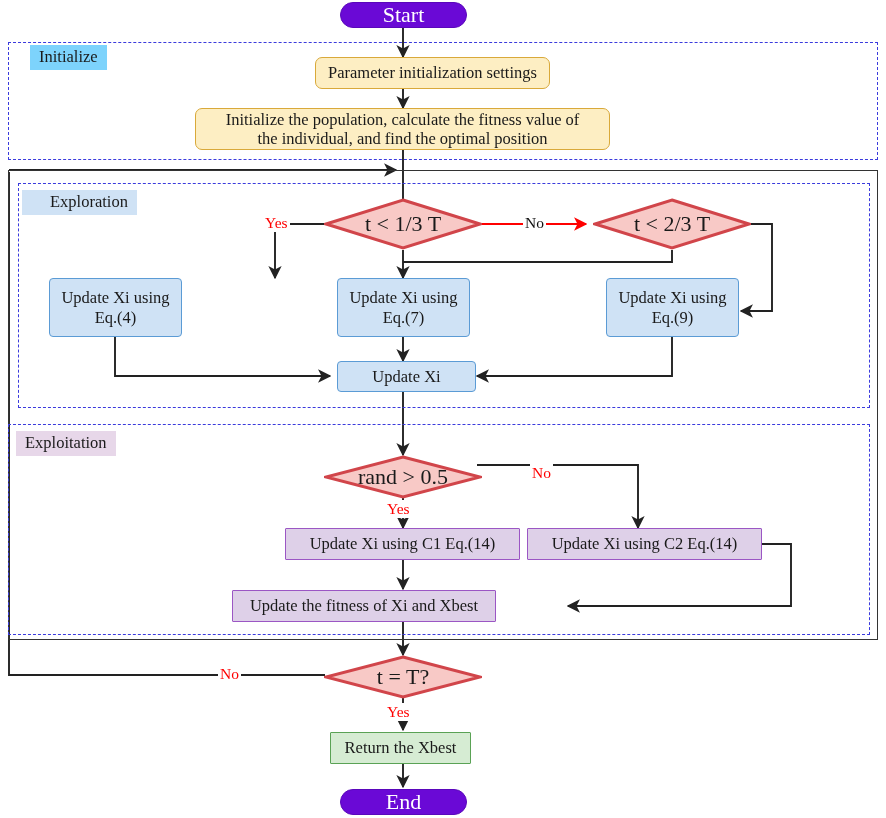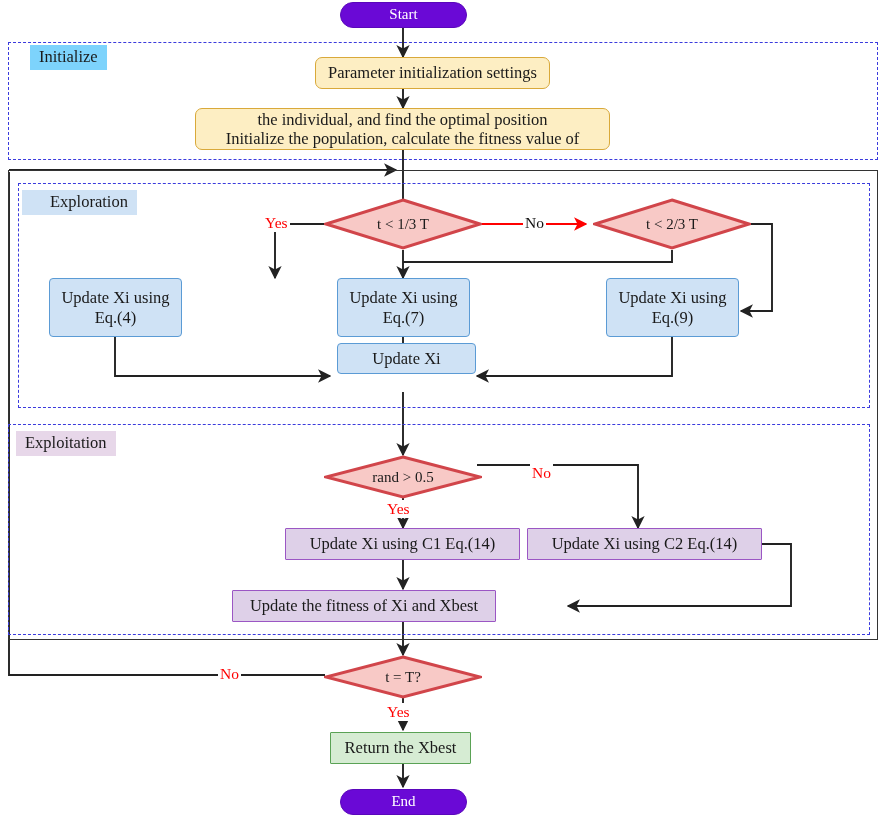--- a/index.html
+++ b/index.html
@@ -35,21 +35,21 @@
     line-height: 1.18;
     color: #1a1a1a;
     z-index: 3;
   }
   
   .pill {
     background: #6a09d6;
     border: 1px solid #5a07bb;
     border-radius: 16px;
     color: #ffffff;
-    font-size: 15px;
+    font-size: 22px;
   }
   
   .cream {
     background: #fdeec3;
     border: 1.4px solid #d9a93a;
     border-radius: 7px;
     font-size: 16.5px;
   }
   
   .blue {
@@ -78,21 +78,21 @@
     z-index: 3;
   }
   .diamond .dlabel {
     position: absolute;
     left: 0; top: 0;
     width: 100%;
     height: 100%;
     display: flex;
     align-items: center;
     justify-content: center;
-    font-size: 15px;
+    font-size: 22px;
     color: #1a1a1a;
     z-index: 2;
     pointer-events: none;
   }
   .diamond svg { display: block; }
   
   .group {
     position: absolute;
     box-sizing: border-box;
     border: 1.6px dashed #3b3bdd;
@@ -197,22 +197,22 @@
 
   <div class="grouptag tag-init" style="left:30px; top:45px;">Initialize</div>
   <div class="grouptag tag-explor" style="left:22px; top:190px;padding-left:28px;">Exploration</div>
   <div class="grouptag tag-exploi" style="left:16px; top:431px;">Exploitation</div>
 
   <div class="node pill" style="left:340px; top:2px; width:127px; height:26px;">Start</div>
 
   <div class="node cream" style="left:285px; top:57px; width:235px; height:32px;margin-left:30px;">Parameter initialization settings</div>
 
   <div class="node cream" style="left:195px; top:108px; width:415px; height:42px; flex-direction:column;">
+    <span>Initialize the population, calculate the fitness value of</span>
     <span>the individual, and find the optimal position</span>
-    <span>Initialize the population, calculate the fitness value of</span>
   </div>
 
   <div class="diamond" style="left:324px; top:198px; width:158px; height:52px;">
     <svg width="158" height="52" viewBox="0 0 158 52">
       <polygon points="79,2 156,26 79,50 2,26" fill="#f8c9c6" stroke="#d1454a" stroke-width="3"></polygon>
     </svg>
     <div class="dlabel">t &lt; 1/3 T</div>
   </div>
 
   <div class="diamond" style="left:593px; top:198px; width:158px; height:52px;">
@@ -230,21 +230,21 @@
   <div class="node blue" style="left:337px; top:278px; width:133px; height:59px; flex-direction:column;">
     <span>Update Xi using</span>
     <span>Eq.(7)</span>
   </div>
 
   <div class="node blue" style="left:606px; top:278px; width:133px; height:59px; flex-direction:column;">
     <span>Update Xi using</span>
     <span>Eq.(9)</span>
   </div>
 
-  <div class="node blue" style="left:337px; top:343px; width:139px; height:31px;">Update Xi</div>
+  <div class="node blue" style="left:337px; top:361px; width:139px; height:31px;">Update Xi</div>
 
   <div class="diamond" style="left:324px; top:455px; width:158px; height:44px;">
     <svg width="158" height="44" viewBox="0 0 158 44">
       <polygon points="79,2 156,22 79,42 2,22" fill="#f8c9c6" stroke="#d1454a" stroke-width="3"></polygon>
     </svg>
     <div class="dlabel">rand &gt; 0.5</div>
   </div>
 
   <div class="node purple" style="left:285px; top:528px; width:235px; height:32px;">Update Xi using C1 Eq.(14)</div>
 

